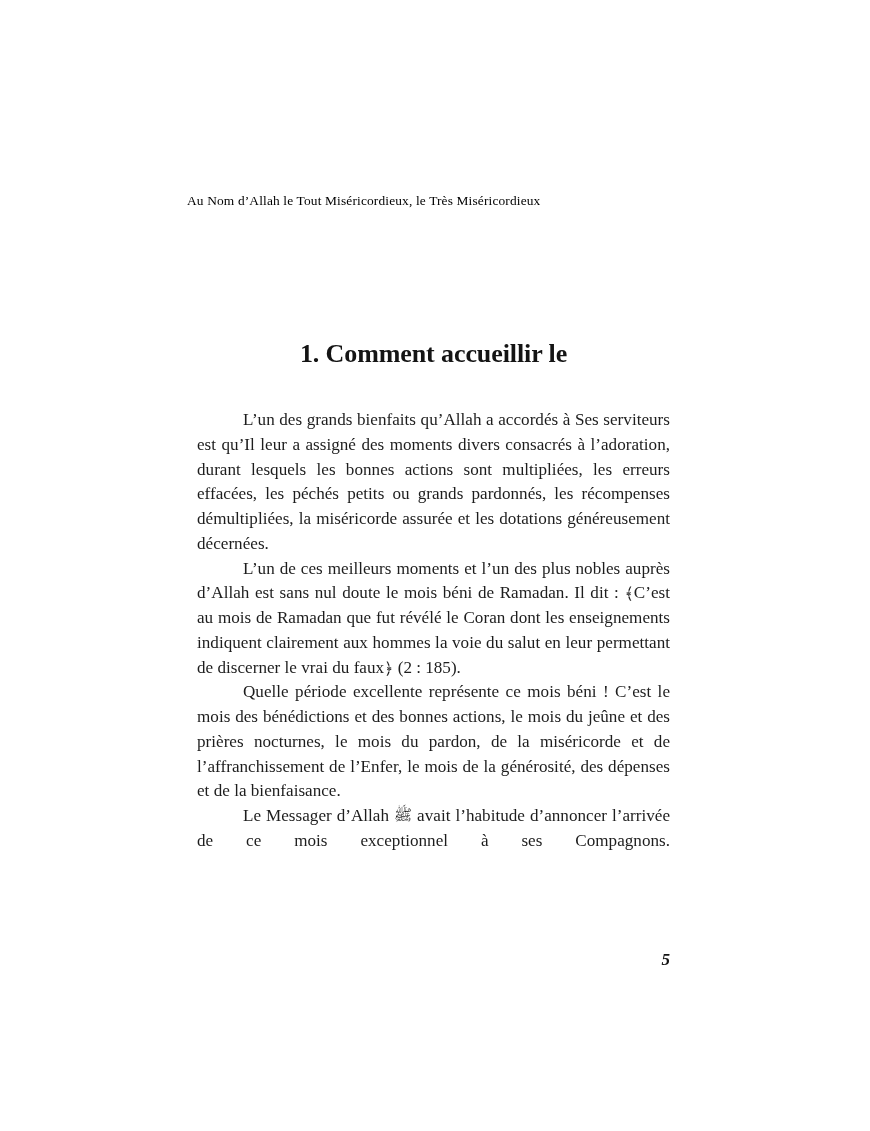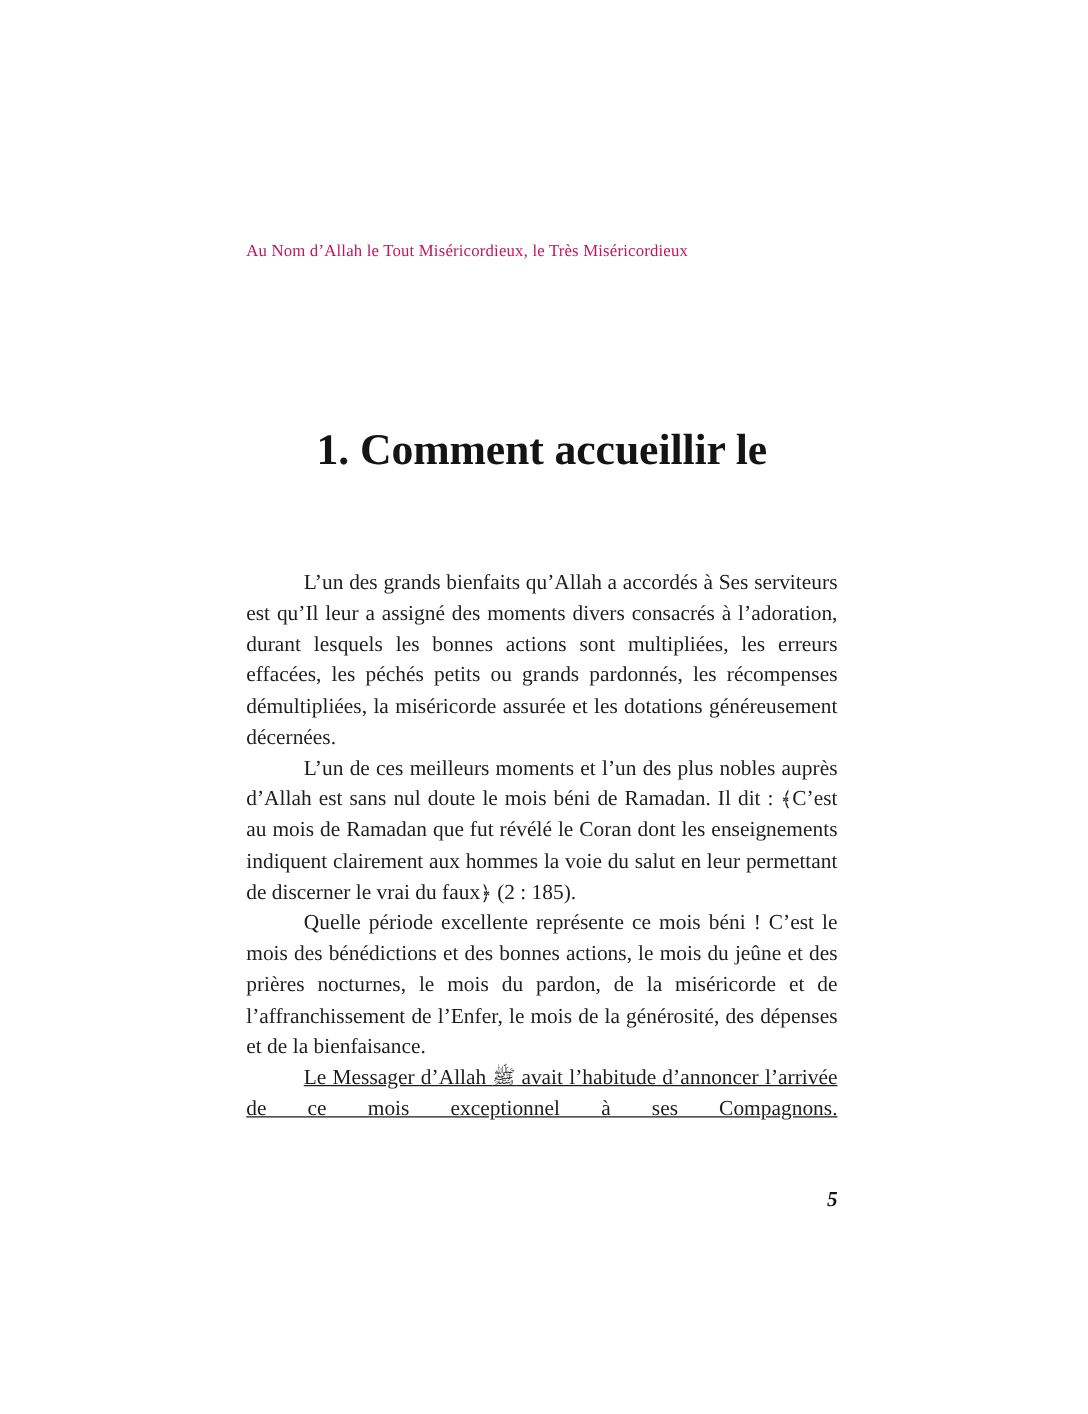--- a/index.html
+++ b/index.html
@@ -21,71 +21,70 @@
   .page {
     position: absolute;
     inset: 0;
     background: #ffffff;
   }
 
   
   .page-header {
     position: absolute;
     top: 193px;
-    left: 197px;
+    left: 187px;
     width: 473px;
     font-size: 13.4px;
     line-height: 1.2;
     letter-spacing: 0.15px;
-    color: #be185d;
+    color: #000000;
     text-align: left;
     white-space: nowrap;
   }
 
   
   .chapter-title {
     position: absolute;
     top: 320px;
     left: 197px;
     width: 473px;
     text-align: center;
-    font-size: 35px;
+    font-size: 26px;
     font-weight: bold;
     line-height: 34px;
     letter-spacing: -0.1px;
     color: #141414;
   }
   .chapter-title .title-line {
     display: block;
     white-space: nowrap;
   }
 
   
   .body-column {
     position: absolute;
-    top: 454px;
+    top: 408px;
     left: 197px;
     width: 473px;
     font-size: 17.1px;
     line-height: 24.75px;
     text-align: justify;
     text-justify: inter-word;
     color: #1d1d1d;
     letter-spacing: 0.02px;
     -webkit-hyphens: none;
     hyphens: none;
   }
   .body-column p {
     margin: 0;
     text-indent: 46px;
     text-align: justify;
   }
   .body-column p:last-child {
     text-align: justify;
-    text-decoration: underline;
   }
   
   .body-column p.force-justify {
     text-align-last: justify;
   }
 
   .quran-bracket {
     font-family: "DejaVu Sans", sans-serif;
     font-size: 16px;
     line-height: 0;

